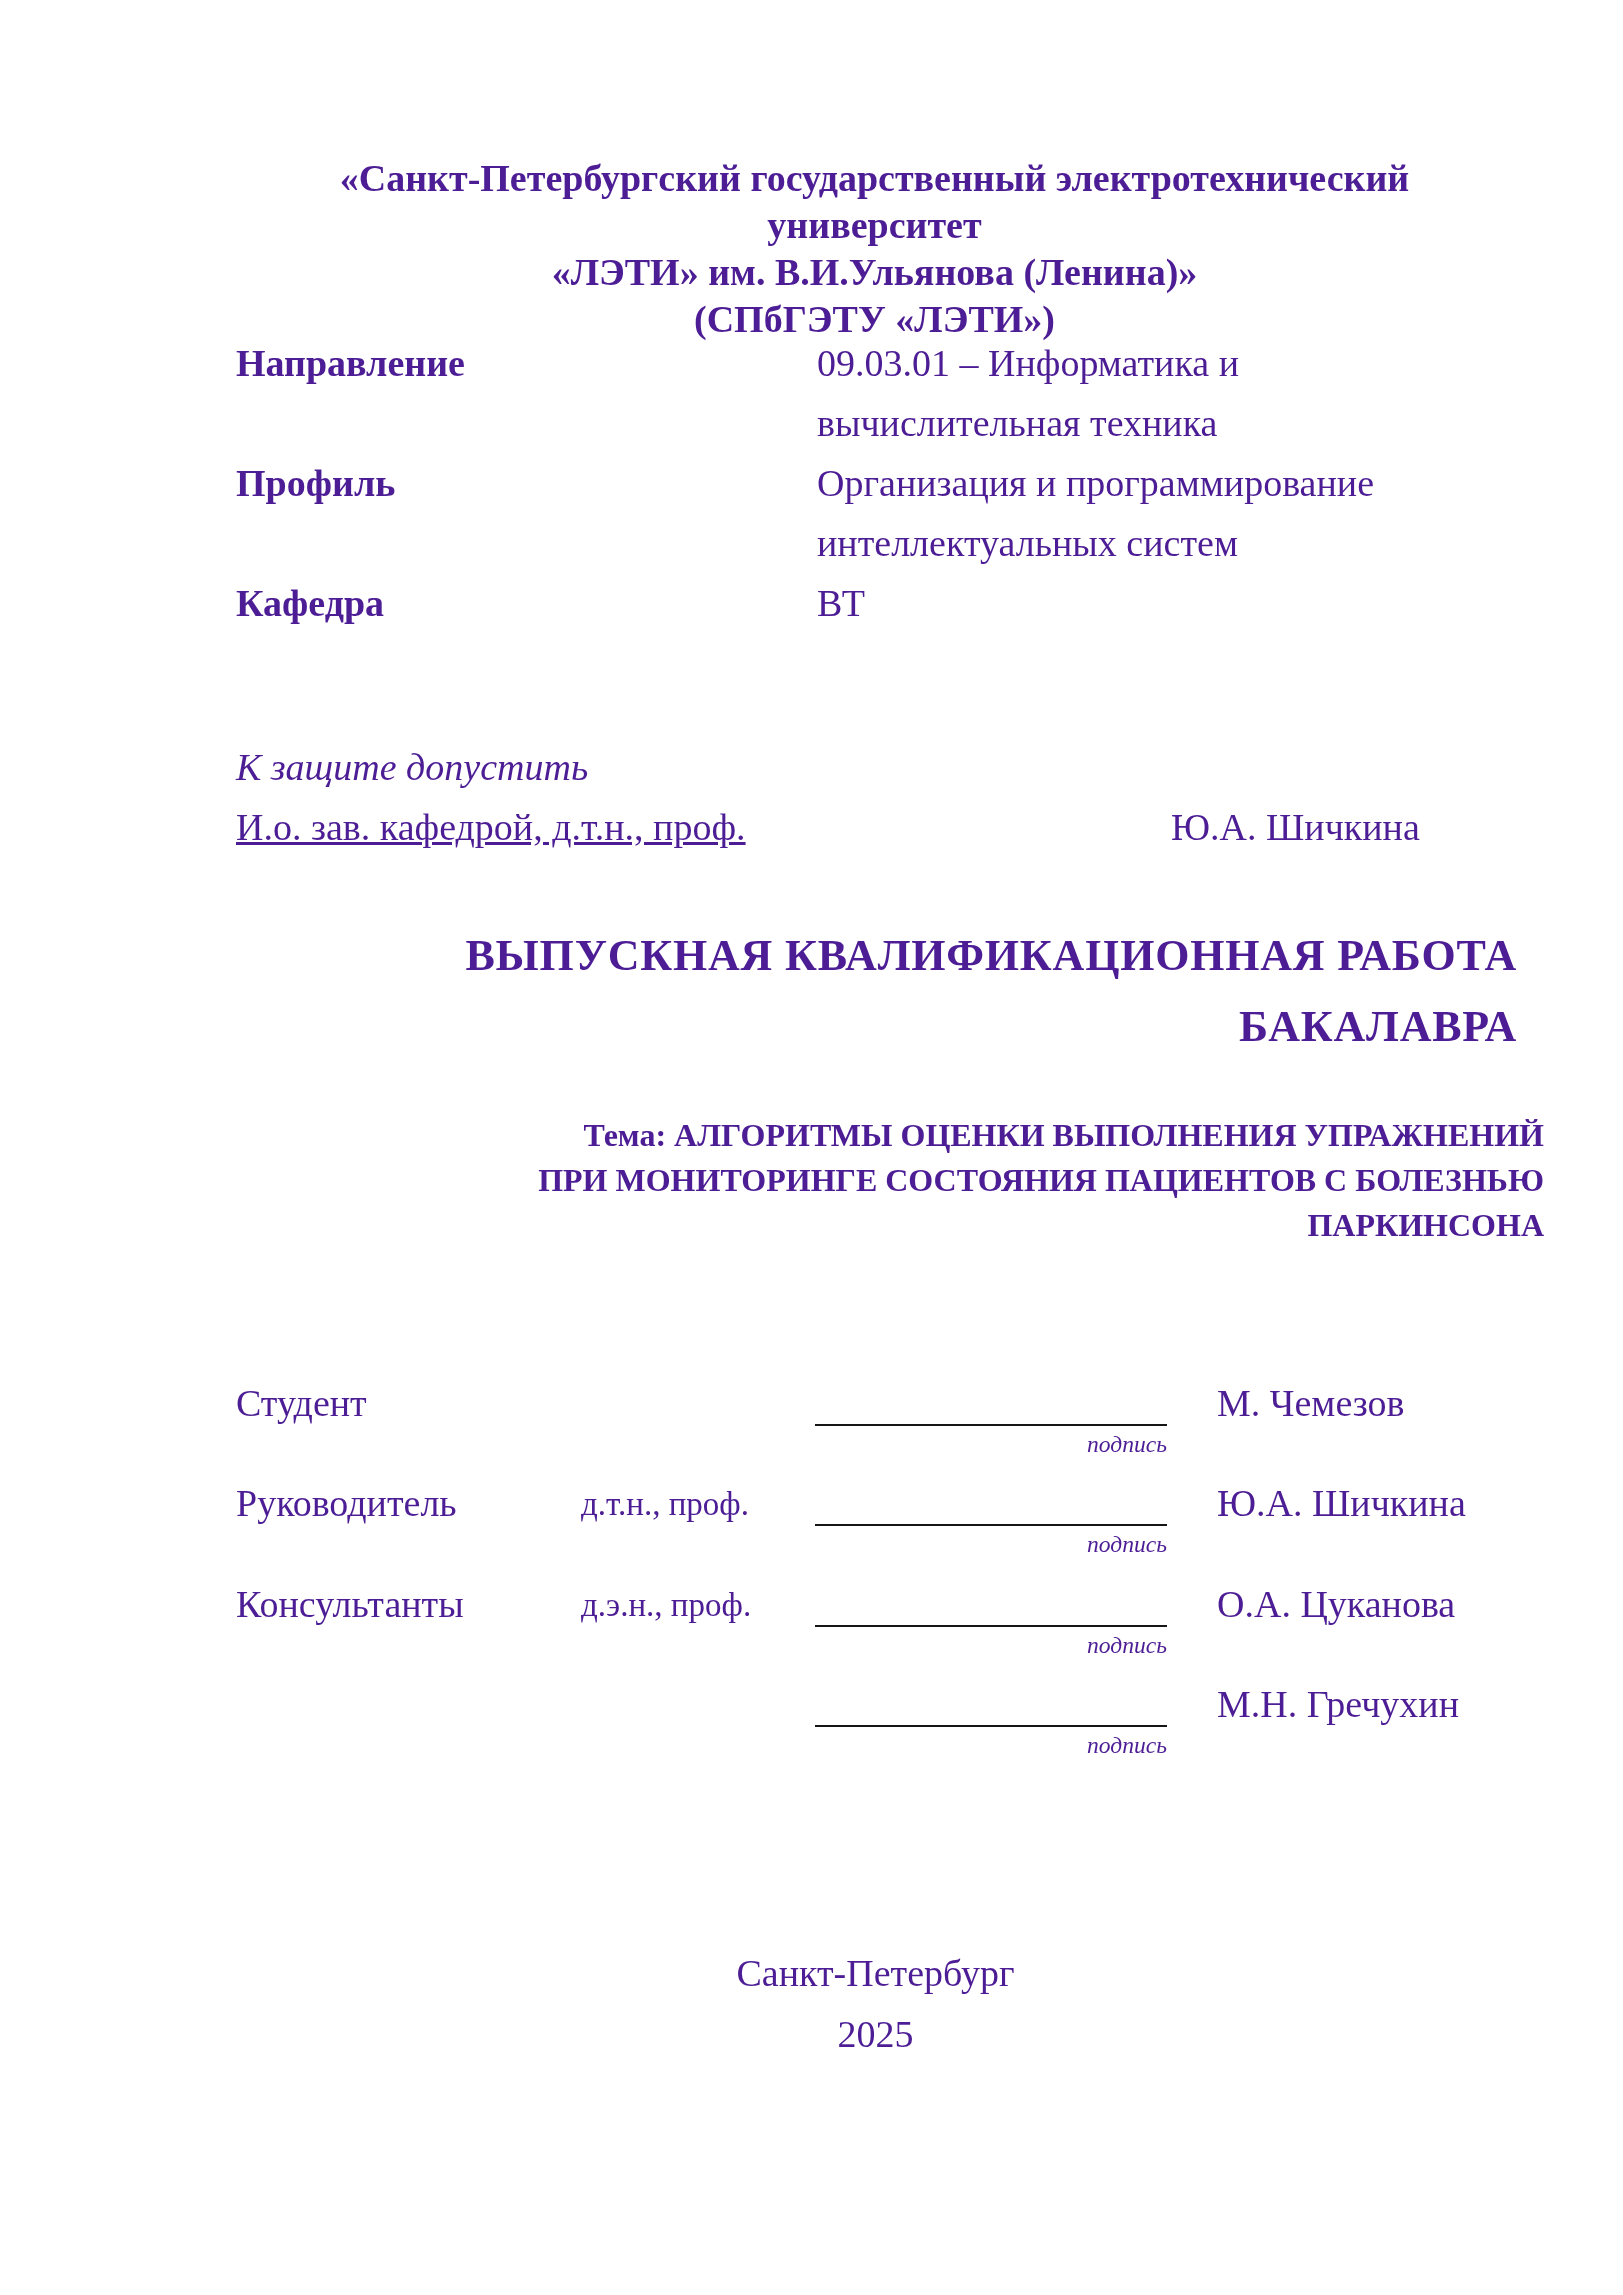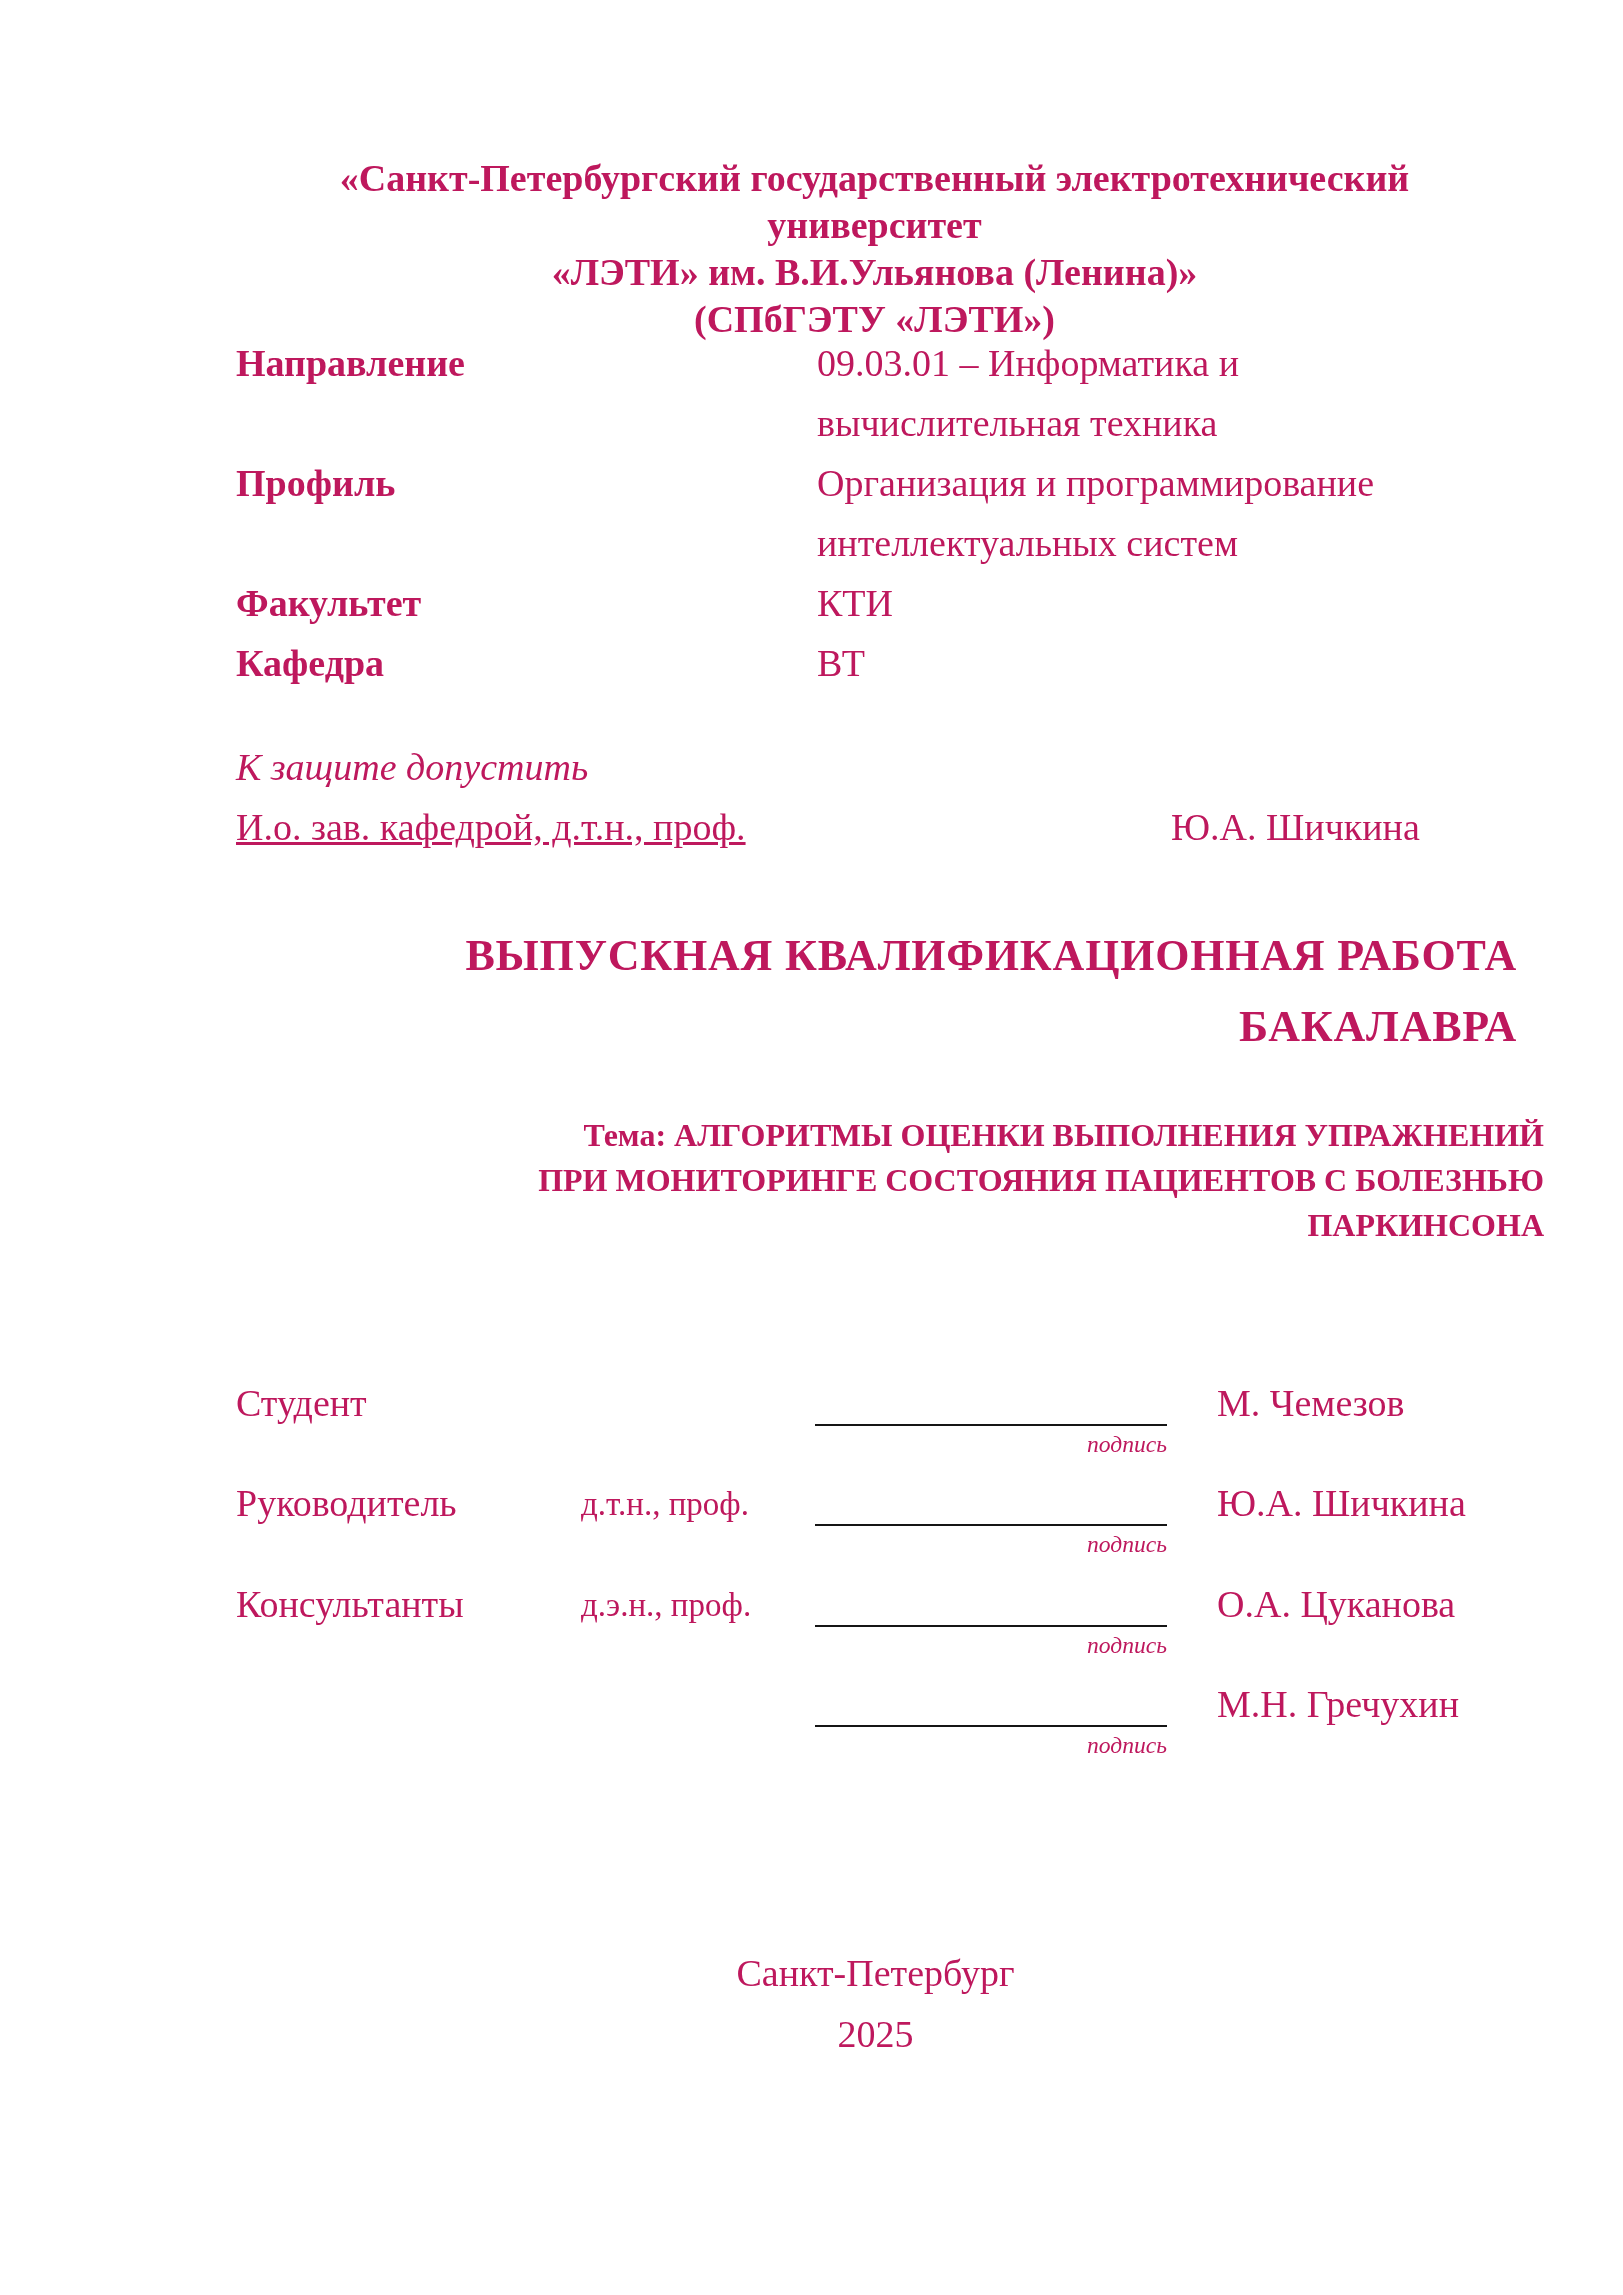--- a/index.html
+++ b/index.html
@@ -107,21 +107,21 @@
     top: 1952px; left: 236px; right: 108px;
     text-align: center;
     font-size: 38px;
   }
   .footer-city { line-height: 42px; }
   .footer-year { line-height: 42px; margin-top: 19px; }
 </style>
 </head>
 <body style="background: rgb(255, 255, 255);">
 
-<div class="page" style="color: #be185d;">
+<div class="page" style="color: #4c1d95;">
 
   <header class="uni-header">
     <div>«Санкт-Петербургский государственный электротехнический университет</div>
     <div>«ЛЭТИ» им. В.И.Ульянова (Ленина)»</div>
     <div>(СПбГЭТУ «ЛЭТИ»)</div>
   </header>
 
   <section class="fields">
     <div class="field-row">
       <div class="field-label">Направление</div>
@@ -131,26 +131,20 @@
         </div>
     </div>
     <div class="field-row">
       <div class="field-label">Профиль</div>
       <div class="field-value">
           <div class="vline">Организация и программирование</div>
           <div class="vline">интеллектуальных систем</div>
         </div>
     </div>
     <div class="field-row">
-      <div class="field-label">Факультет</div>
-      <div class="field-value">
-          <div class="vline">КТИ</div>
-        </div>
-    </div>
-    <div class="field-row">
       <div class="field-label">Кафедра</div>
       <div class="field-value">
           <div class="vline">ВТ</div>
         </div>
     </div>
   </section>
 
   <div class="admit-note">К защите допустить</div>
 
   <div class="admit-row">

